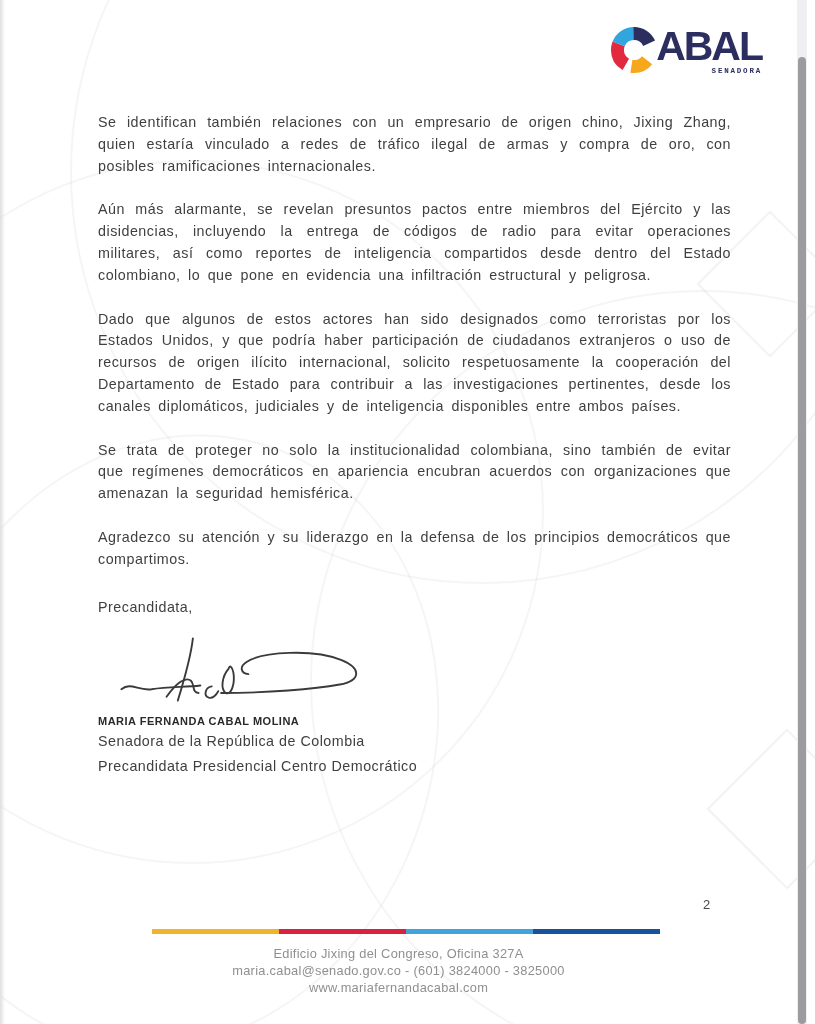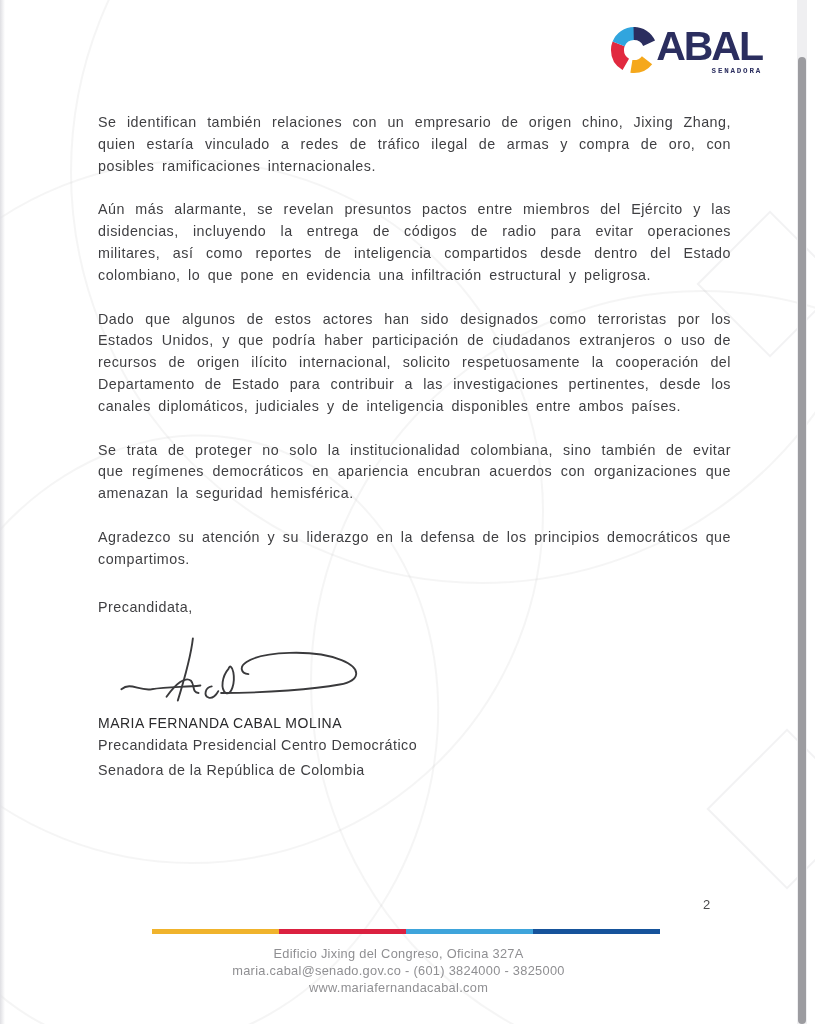--- a/index.html
+++ b/index.html
@@ -41,21 +41,21 @@
   
   .content{position:absolute;left:98px;top:112px;width:633px;color:#3f3f42;}
   .content p.body{
     margin:0 0 22px 0;
     font-size:14.3px;line-height:21.8px;
     letter-spacing:0.5px;word-spacing:3px;
     text-align:justify;
   }
   .closing{margin-top:28px;font-size:14.3px;letter-spacing:0.5px;}
   .sig-svg{display:block;margin:14px 0 0 10px;}
-  .sig-name{font-size:14px;font-weight:normal;color:#2a2a2c;letter-spacing:0.5px;margin-top:6px;}
+  .sig-name{font-size:11px;font-weight:bold;color:#2a2a2c;letter-spacing:0.5px;margin-top:6px;}
   .sig-title{font-size:14.3px;line-height:22px;letter-spacing:0.5px;color:#3f3f42;margin-top:3px;}
 
   
   .page-number{position:absolute;left:703px;top:897px;font-size:13px;color:#4a4a4c;}
   .bar{position:absolute;left:152px;top:929px;width:508px;height:5px;display:flex;}
   .bar-seg{flex:1 1 0;height:100%;}
   .footer{position:absolute;left:0;top:946px;width:797px;text-align:center;
     font-size:12.8px;line-height:16.8px;letter-spacing:0.3px;color:#8f8f92;}
 </style>
 </head>
@@ -97,22 +97,22 @@
     <svg class="sig-svg" width="262" height="80" viewBox="0 0 270 85" fill="none" stroke="#3a3a3c" stroke-width="2" stroke-linecap="round">
       <path d="M10,64 C20,56 28,66 42,64 C60,61 78,62 94,60"></path>
       <path d="M86,10 C84,28 78,50 70,76"></path>
       <path d="M58,72 C68,58 78,50 84,55 C88,59 85,68 92,68"></path>
       <path d="M106,61 C99,62 97,71 103,73 C107,74 111,70 113,66"></path>
       <path d="M124,42 C117,50 115,64 121,68 C127,71 131,57 129,46 C128,40 125,38 124,42"></path>
       <path d="M116,68 C165,68 215,64 242,59 C264,55 266,42 244,33 C214,21 160,24 143,35 C135,40 137,47 145,48"></path>
     </svg>
 
     <div class="sig-name">MARIA FERNANDA CABAL MOLINA</div>
+    <div class="sig-title">Senadora de la República de Colombia</div>
     <div class="sig-title">Precandidata Presidencial Centro Democrático</div>
-    <div class="sig-title">Senadora de la República de Colombia</div>
   </div>
 
   <div class="page-number">2</div>
 
   <div class="bar">
     <div class="bar-seg" style="background: rgb(240, 179, 44);"></div>
     <div class="bar-seg" style="background: rgb(219, 33, 64);"></div>
     <div class="bar-seg" style="background: rgb(62, 164, 219);"></div>
     <div class="bar-seg" style="background: rgb(22, 83, 155);"></div>
   </div>

